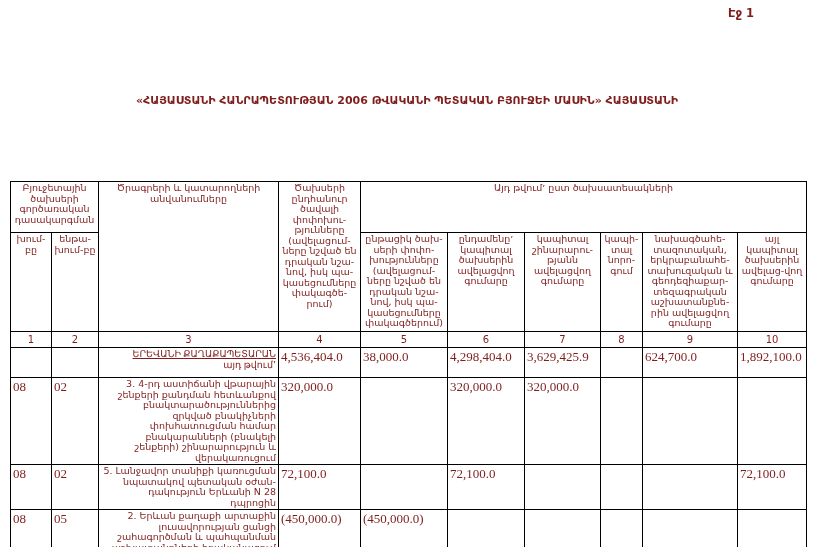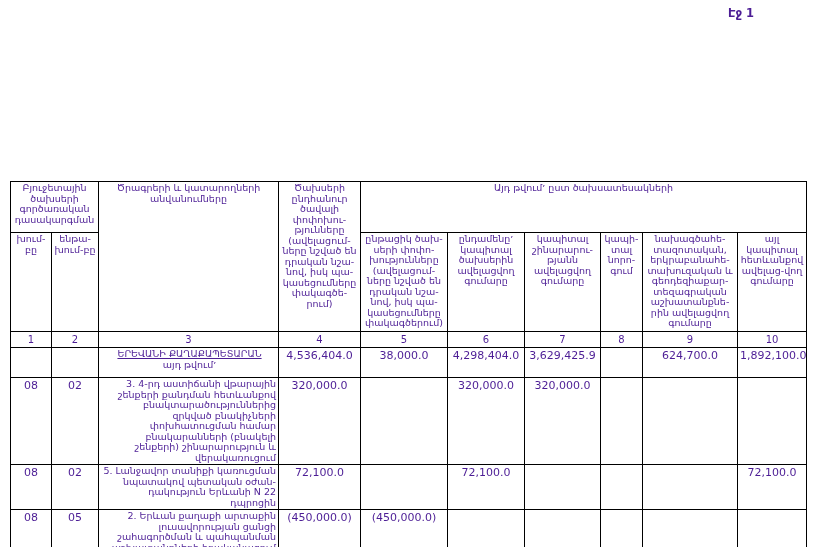--- a/index.html
+++ b/index.html
@@ -1,51 +1,52 @@
 <!DOCTYPE html>
 <html><head>
 <meta charset="utf-8">
 <style>
   html,body{margin:0;padding:0;background:#fff;}
-  .page{position:relative;width:814px;height:547px;background:#ffffff;color:#4c1d95;
+  .page{position:relative;width:814px;height:547px;background:#ffffff;color:#7f1d1d;
         font-family:"DejaVu Sans",sans-serif;overflow:hidden;}
   .page-number{position:absolute;top:6px;left:728px;font-size:11.5px;font-weight:bold;}
   .title{position:absolute;top:94px;left:57px;width:700px;text-align:center;
          font-weight:bold;font-size:11px;line-height:14px;}
   .units{position:absolute;top:163px;left:0;width:795px;text-align:right;font-size:10.5px;}
   table.budget{position:absolute;top:181px;left:10px;width:796px;border-collapse:collapse;
                table-layout:fixed;}
   table.budget th, table.budget td{border:1px solid #000;font-weight:normal;
                padding:1px 2px;overflow:hidden;vertical-align:top;}
   th.hdr{font-size:9.5px;line-height:10.5px;text-align:center;}
   th.hdr-pad{padding-top:14px;}
   tr.h1{height:51px;}
   tr.h2{height:99px;margin-top:9px;}
   tr.hn{height:15px;}
   tr.r0{height:30px;}
   tr.r1{height:75px;}
   tr.r2{height:43px;}
   tr.r3{height:43px;}
   td.colnum{font-size:10px;text-align:center;padding:0;line-height:13px;}
   td.cell-name{font-size:9.5px;line-height:10.5px;text-align:right;padding-left:4px;padding-right:3px;}
-  td.cell-name.center{text-align:center;padding-left:4px;}
-  td.cell-num{font-size:11px;text-align:center;white-space:nowrap;padding:1px 0;}
+  td.cell-name.center{padding-left:4px;font-family:Liberation Serif, serif;}
+  td.cell-num{font-size:13px;text-align:left;white-space:nowrap;padding:1px 0;font-family:Liberation Serif, serif;}
   .v-top{vertical-align:top;}
   .v-mid{vertical-align:middle;}
   .v-bot{vertical-align:bottom;padding-bottom:3px;}
   .u{text-decoration:underline;}
 </style>
 </head>
 <body>
 
 <div class="page">
 
   <div class="page-number">Էջ 1</div>
 
   <div class="title">
+    <div>«ՀԱՅԱՍՏԱՆԻ ՀԱՆՐԱՊԵՏՈՒԹՅԱՆ 2006 ԹՎԱԿԱՆԻ ՊԵՏԱԿԱՆ ԲՅՈՒՋԵԻ ՄԱՍԻՆ» ՀԱՅԱՍՏԱՆԻ</div>
   </div>
 
 
   <table class="budget">
     <colgroup>
       <col style="width:41px">
         <col style="width:47px">
         <col style="width:180px">
       <col style="width:82px">
         <col style="width:87px">
@@ -63,21 +64,21 @@
         <th class="hdr" colspan="6">Այդ թվում՚ ըստ ծախսատեսակների</th>
       </tr>
       <tr class="h2">
         <th class="hdr">խում-բը</th>
         <th class="hdr">ենթա-խում-բը</th>
         <th class="hdr">ընթացիկ ծախ-սերի փոփո-խությունները (ավելացում-ները նշված են դրական նշա-նով, իսկ պա-կասեցումները փակագծերում)</th>
         <th class="hdr">ընդամենը՚ կապիտալ ծախսերին ավելացվող գումարը</th>
         <th class="hdr">կապիտալ շինարարու-թյանն ավելացվող գումարը</th>
         <th class="hdr">կապի-տալ նորո-գում</th>
         <th class="hdr">նախագծահե-տազոտական, երկրաբանահե-տախուզական և գեոդեզիաքար-տեզագրական աշխատանքնե-րին ավելացվող գումարը</th>
-        <th class="hdr">այլ կապիտալ հետևանքով ավելաց-վող գումարը</th>
+        <th class="hdr">այլ կապիտալ ծախսերին ավելաց-վող գումարը</th>
       </tr>
       <tr class="hn">
         <td class="colnum">1</td>
         <td class="colnum">2</td>
         <td class="colnum">3</td>
         <td class="colnum">4</td>
         <td class="colnum">5</td>
         <td class="colnum">6</td>
         <td class="colnum">7</td>
         <td class="colnum">8</td>
@@ -109,21 +110,21 @@
         <td class="cell-num v-mid"></td>
         <td class="cell-num v-mid">320,000.0</td>
         <td class="cell-num v-mid">320,000.0</td>
         <td class="cell-num v-mid"></td>
         <td class="cell-num v-mid"></td>
         <td class="cell-num v-mid"></td>
       </tr>
       <tr class="r2">
         <td class="cell-num v-top">08</td>
         <td class="cell-num v-top">02</td>
-        <td class="cell-name v-top">5. Լանջավոր տանիքի կառուցման նպատակով պետական օժան-դակություն Երևանի N 22 դպրոցին</td>
+        <td class="cell-name v-top">5. Լանջավոր տանիքի կառուցման նպատակով պետական օժան-դակություն Երևանի N 28 դպրոցին</td>
         <td class="cell-num v-bot">72,100.0</td>
         <td class="cell-num v-bot"></td>
         <td class="cell-num v-bot">72,100.0</td>
         <td class="cell-num v-bot"></td>
         <td class="cell-num v-bot"></td>
         <td class="cell-num v-bot"></td>
         <td class="cell-num v-bot">72,100.0</td>
       </tr>
       <tr class="r3">
         <td class="cell-num v-top">08</td>

